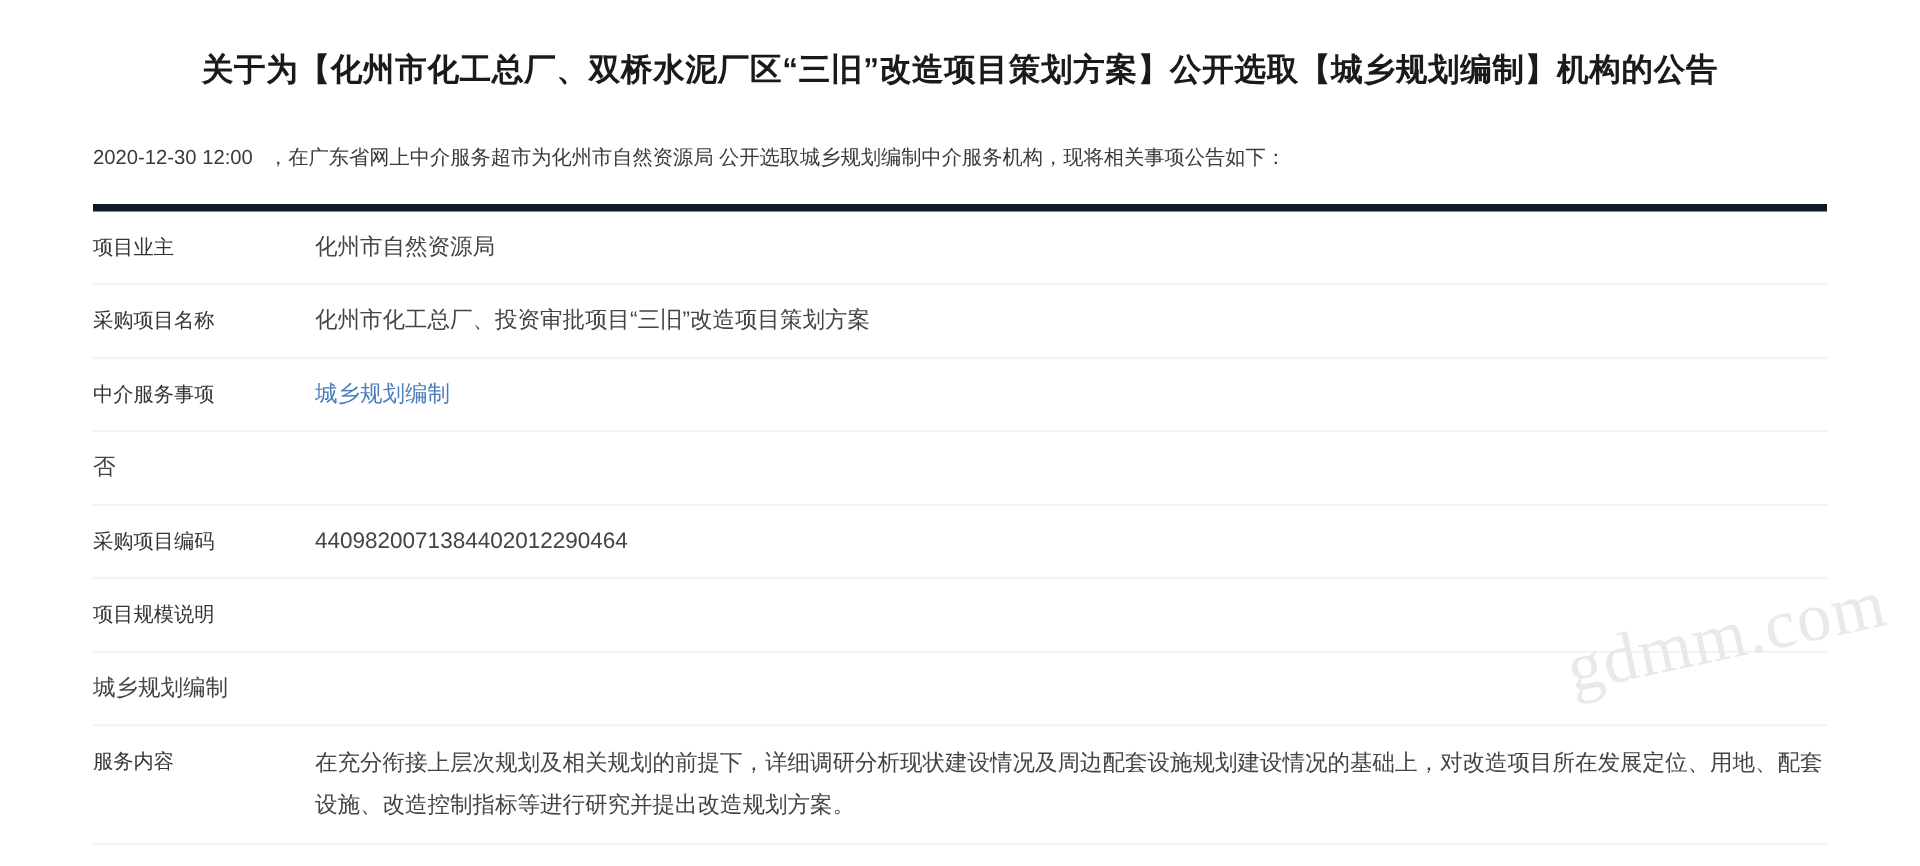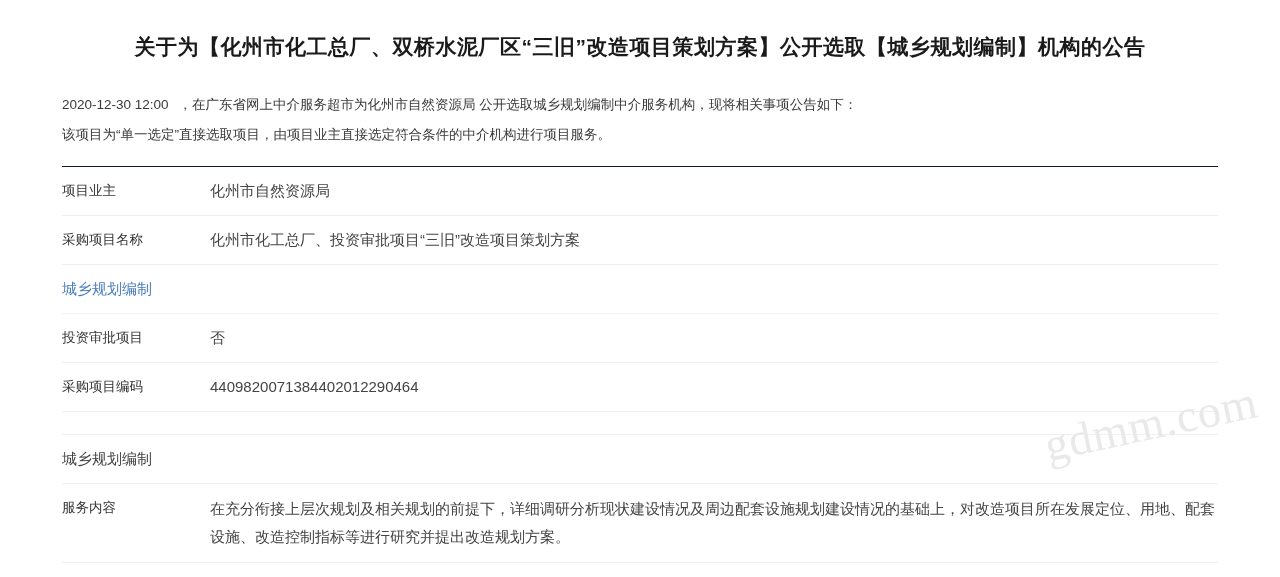--- a/index.html
+++ b/index.html
@@ -64,21 +64,21 @@
     margin-top: 16px;
     padding: 0 62px 0 62px;
   }
   .row {
     display: flex;
     align-items: flex-start;
     padding: 11px 0 11px 0;
     border-bottom: 1px solid #f0f0f0;
   }
   .row:first-child {
-    border-top: 1px solid #0f172a;
+    border-top: 5px solid #0f172a;
     align-items: center;
   }
   .cell-label {
     flex: 0 0 148px;
     font-size: 13.5px;
     line-height: 26px;
     color: #333333;
     font-weight: normal;
   }
   .cell-value {
@@ -98,51 +98,51 @@
 <body>
 
 <div class="page">
 
   <div class="watermark">gdmm.com</div>
 
   <h1 class="title">关于为【化州市化工总厂、双桥水泥厂区“三旧”改造项目策划方案】公开选取【城乡规划编制】机构的公告</h1>
 
   <div class="intro">
     <span class="intro-line"><span>2020-12-30 12:00</span><span class="sp"></span><span>，在广东省网上中介服务超市为化州市自然资源局 公开选取城乡规划编制中介服务机构，现将相关事项公告如下：</span></span>
-    <span class="intro-line">该项目为“单一选定”直接选取项目，由项目业主直接选定符合条件的中介机构进行项目服务。</span>
   </div>
 
   <div class="table">
 
     <div class="row">
       <div class="cell-label">项目业主</div>
       <div class="cell-value">化州市自然资源局</div>
     </div>
 
     <div class="row">
       <div class="cell-label">采购项目名称</div>
       <div class="cell-value">化州市化工总厂、投资审批项目“三旧”改造项目策划方案</div>
     </div>
 
     <div class="row">
+      <div class="cell-label">中介服务事项</div>
       <div class="cell-value link">城乡规划编制</div>
     </div>
 
     <div class="row">
-      <div class="cell-label">投资审批项目</div>
       <div class="cell-value">否</div>
     </div>
 
     <div class="row">
       <div class="cell-label">采购项目编码</div>
       <div class="cell-value">4409820071384402012290464</div>
     </div>
 
 
     <div class="row">
+      <div class="cell-label">项目规模说明</div>
     </div>
 
     <div class="row">
       <div class="cell-value">城乡规划编制</div>
     </div>
 
     <div class="row">
       <div class="cell-label">服务内容</div>
       <div class="cell-value multiline">在充分衔接上层次规划及相关规划的前提下，详细调研分析现状建设情况及周边配套设施规划建设情况的基础上，对改造项目所在发展定位、用地、配套设施、改造控制指标等进行研究并提出改造规划方案。</div>
     </div>

